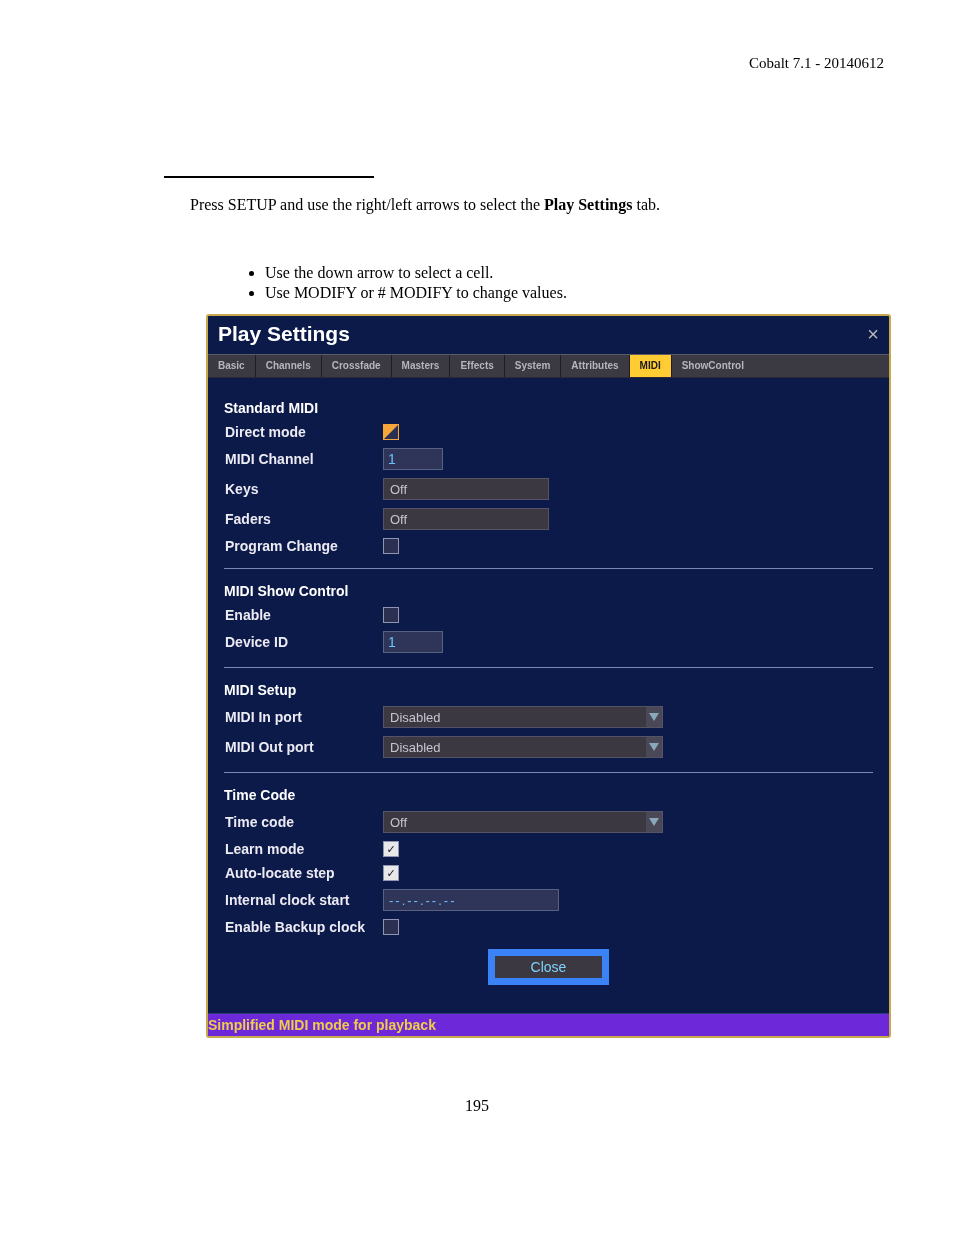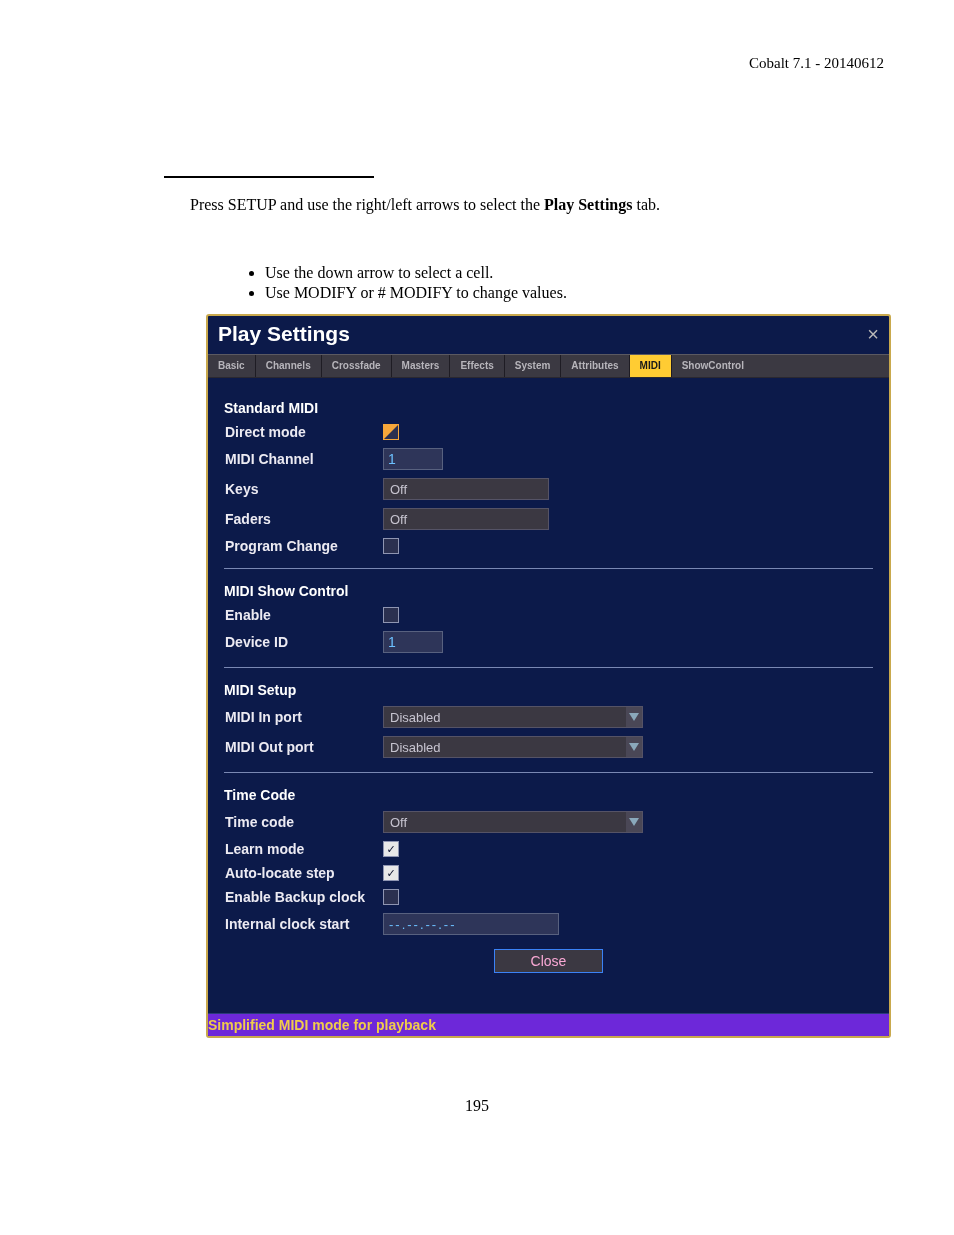--- a/index.html
+++ b/index.html
@@ -178,42 +178,42 @@
   .sel-tick {
     width: 16px;
     height: 100%;
     display: flex;
     align-items: center;
     justify-content: center;
     background: #4a4756;
     color: #93adc2;
   }
   .sel.sel-narrow { width: 166px; }
-  .sel.sel-wide { width: 260px; justify-content: space-between; }
+  .sel.sel-wide { width: 280px; justify-content: space-between; }
   .tc-input {
     width: 176px;
     height: 22px;
     background: #2e3559;
     border: 1px solid #58617f;
     color: #6cc0ff;
     font-family: "Segoe UI", Tahoma, Arial, sans-serif;
     font-size: 13px;
     padding: 0 5px;
     box-sizing: border-box;
     letter-spacing: 2px;
   }
   .close-row {
     display: flex;
     justify-content: center;
     margin-top: 14px;
   }
   .close-btn {
     background: #3b3842;
-    border: 1px solid #3b82f6;
-    color: #f9a8d4;
+    border: 7px solid #3b82f6;
+    color: #7dd3fc;
     font-size: 14px;
     padding: 3px 36px;
     cursor: pointer;
   }
   .status-bar {
     position: absolute;
     bottom: 0;
     left: 0;
     right: 0;
     padding: 3px 0;
@@ -353,27 +353,27 @@
       </div>
       <div class="row">
         <span class="label">Learn mode</span>
         <span class="chk chk-checked">✓</span>
       </div>
       <div class="row">
         <span class="label">Auto-locate step</span>
         <span class="chk chk-checked">✓</span>
       </div>
       <div class="row">
+        <span class="label">Internal clock start</span>
+        <input class="tc-input" value="--.--.--.--" style="">
+      </div>
+      <div class="row">
         <span class="label">Enable Backup clock</span>
         <span class="chk"></span>
       </div>
-      <div class="row">
-        <span class="label">Internal clock start</span>
-        <input class="tc-input" value="--.--.--.--" style="">
-      </div>
 
       <div class="close-row">
         <button class="close-btn">Close</button>
       </div>
     </div>
 
     <div class="status-bar">Simplified MIDI mode for playback</div>
   </div>
 
   <div class="page-number">195</div>

